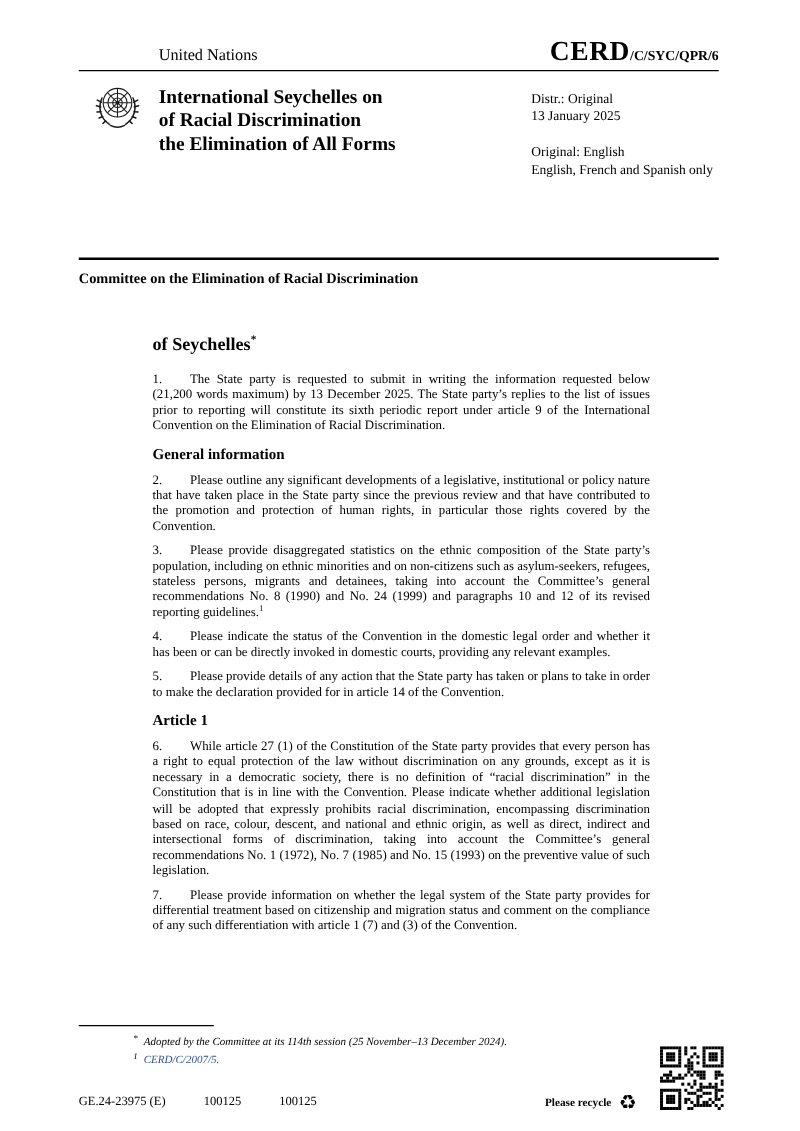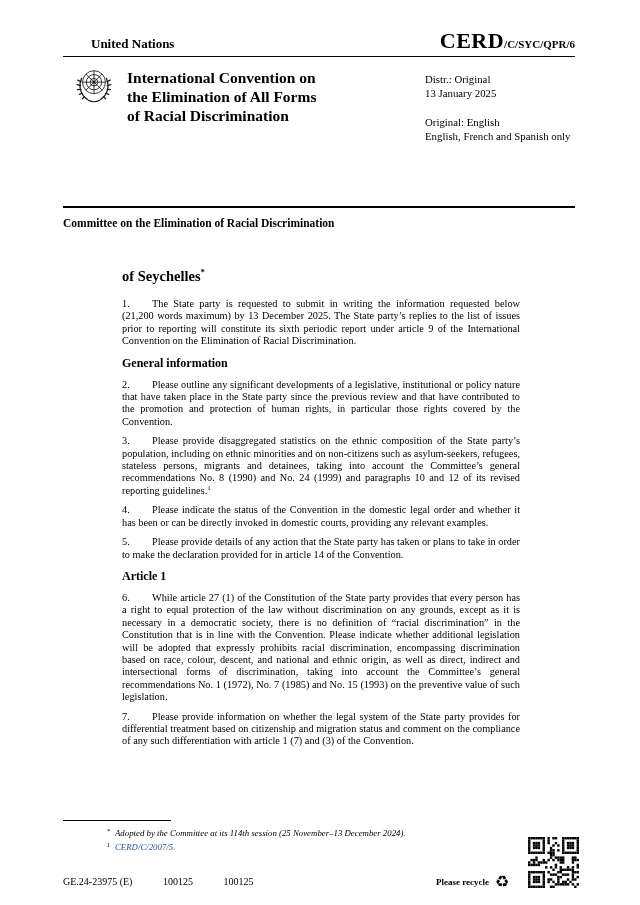--- a/index.html
+++ b/index.html
@@ -2,21 +2,21 @@
 <html><head>
 <meta charset="utf-8">
 <style>
   * { margin:0; padding:0; box-sizing:border-box; }
   html,body { background:#ffffff; }
   body { font-family:"Liberation Serif","DejaVu Serif",serif; color:#000; }
   .page { position:relative; width:640px; height:905px; background:#fff; overflow:hidden; }
 
   
   .top-header { position:absolute; left:63px; right:65px; top:28px; display:flex; justify-content:space-between; align-items:baseline; }
-  .un-label { font-weight:bold; font-size:13px; margin-left:28px; }
+  .un-label { font-weight:normal; font-size:13px; margin-left:64px; }
   .doc-symbol { font-weight:bold; white-space:nowrap; }
   .doc-symbol .big { font-size:22px; letter-spacing:0.5px; }
   .doc-symbol .small { font-size:11px; }
   .header-rule { position:absolute; left:63px; right:65px; top:56px; border-top:1px solid #000; }
 
   
   .emblem { position:absolute; left:73px; top:65px; width:42px; height:42px; }
   .conv-title { position:absolute; left:127px; top:68px; font-size:15.5px; font-weight:bold; line-height:19px; width:300px; }
   .distr-block { position:absolute; left:425px; top:72px; font-size:10.8px; line-height:14px; width:160px; }
   .distr-block .row2 { margin-top:15px; }
@@ -82,23 +82,23 @@
         <path d="M35.5 17.5 L39 15.8"></path>
           <path d="M36 21.5 L39.7 20.6"></path>
           <path d="M35.8 25.5 L39.2 25.8"></path>
           <path d="M34.4 29.6 L37.4 30.8"></path>
           <path d="M32 33.2 L34.2 35.4"></path>
       </g>
     </svg>
   </div>
 
   <div class="conv-title">
-    <div>International Convention on</div>
+    <div>International Seychelles on</div>
+    <div>of Racial Discrimination</div>
     <div>the Elimination of All Forms</div>
-    <div>of Racial Discrimination</div>
   </div>
   <div class="distr-block">
     <div>Distr.: Original</div>
     <div>13 January 2025</div>
     <div class="row2">Original: English</div>
     <div>English, French and Spanish only</div>
   </div>
 
   <div class="thick-rule"></div>
 

